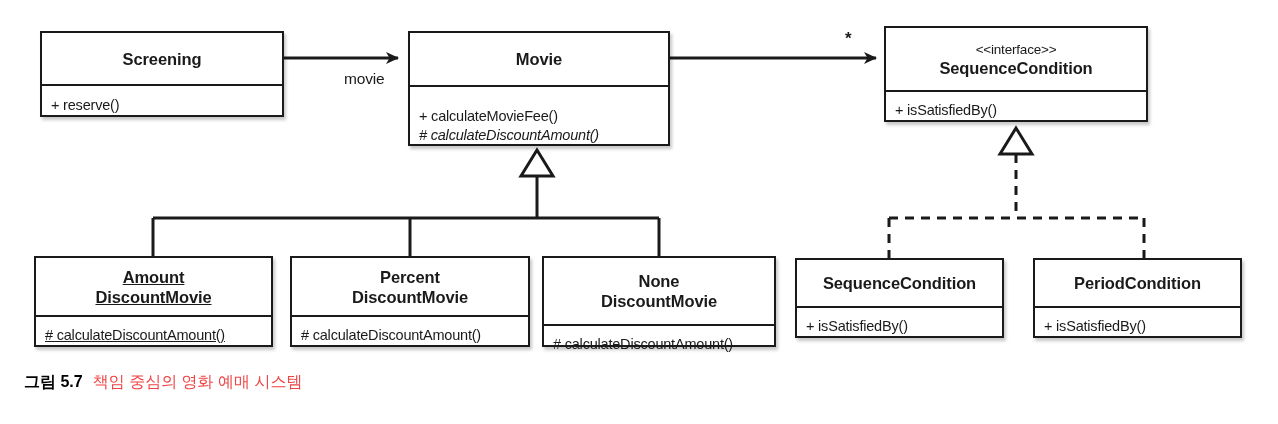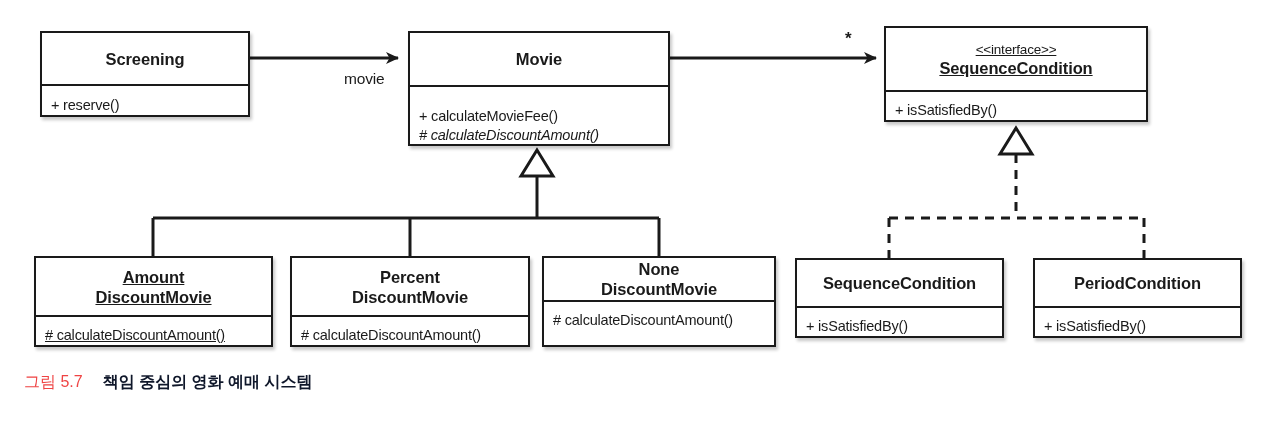--- a/index.html
+++ b/index.html
@@ -102,27 +102,27 @@
   
   #caption {
     position: absolute;
     left: 24px;
     top: 371px;
     font-size: 16px;
     line-height: 22px;
     white-space: nowrap;
   }
   #caption .cap-num {
+    font-weight: bold;
+    color: #000000;
+    margin-right: 10px;
+  }
+  #caption .cap-text {
     font-weight: normal;
     color: #ef4444;
-    margin-right: 20px;
-  }
-  #caption .cap-text {
-    font-weight: bold;
-    color: #0f172a;
   }
 </style>
 </head>
 <body>
 
 <div id="stage">
 
   <svg id="edges" viewBox="0 0 1278 424" width="1278" height="424">
     <defs>
       <marker id="open-arrow" markerWidth="14" markerHeight="12" refX="12" refY="6" orient="auto" markerUnits="userSpaceOnUse">
@@ -150,21 +150,21 @@
     <line x1="889" y1="218" x2="1144" y2="218" stroke="#1a1a1a" stroke-width="3" stroke-dasharray="9 7"></line>
     <line x1="889" y1="218" x2="889" y2="258" stroke="#1a1a1a" stroke-width="3" stroke-dasharray="9 7"></line>
     <line x1="1144" y1="218" x2="1144" y2="258" stroke="#1a1a1a" stroke-width="3" stroke-dasharray="9 7"></line>
   </svg>
 
   <div class="edge-label" style="left:344px; top:70px;">movie</div>
 
 
   <div class="multiplicity" style="left:845px; top:30px;">*</div>
 
-  <div class="uml-box" style="left:40px; top:31px; width:210px; height:86px;">
+  <div class="uml-box" style="left:40px; top:31px; width:244px; height:86px;">
     <div class="uml-head" style="height:51px;">
       <div class="cls-name">Screening</div>
     </div>
     <div class="divider"></div>
     <div class="uml-ops" style="height:31px;">
       <div class="op">+ reserve()</div>
     </div>
   </div>
 
   <div class="uml-box" style="left:408px; top:31px; width:262px; height:115px;">
@@ -172,21 +172,21 @@
       <div class="cls-name">Movie</div>
     </div>
     <div class="divider"></div>
     <div class="uml-ops" style="height:71px;">
       <div class="op">+ calculateMovieFee()</div>
       <div class="op abstract"># calculateDiscountAmount()</div>
     </div>
   </div>
 
   <div class="uml-box" style="left:884px; top:26px; width:264px; height:96px;">
-    <div class="uml-head" style="height:62px; padding-top:4px;text-decoration:underline;">
+    <div class="uml-head" style="height:62px; padding-top:4px;">
       <div class="stereotype">&lt;&lt;interface&gt;&gt;</div>
       <div class="cls-name">SequenceCondition</div>
     </div>
     <div class="divider"></div>
     <div class="uml-ops" style="height:30px;">
       <div class="op">+ isSatisfiedBy()</div>
     </div>
   </div>
 
   <div class="uml-box" style="left:34px; top:256px; width:239px; height:91px;text-decoration:underline;">
@@ -205,21 +205,21 @@
       <div class="cls-name">Percent
 DiscountMovie</div>
     </div>
     <div class="divider"></div>
     <div class="uml-ops" style="height:30px;">
       <div class="op"># calculateDiscountAmount()</div>
     </div>
   </div>
 
   <div class="uml-box" style="left:542px; top:256px; width:234px; height:91px;">
-    <div class="uml-head" style="height:42px;">
+    <div class="uml-head" style="height:66px;">
       <div class="cls-name">None
 DiscountMovie</div>
     </div>
     <div class="divider"></div>
     <div class="uml-ops" style="height:30px;">
       <div class="op"># calculateDiscountAmount()</div>
     </div>
   </div>
 
   <div class="uml-box" style="left:795px; top:258px; width:209px; height:80px;">

